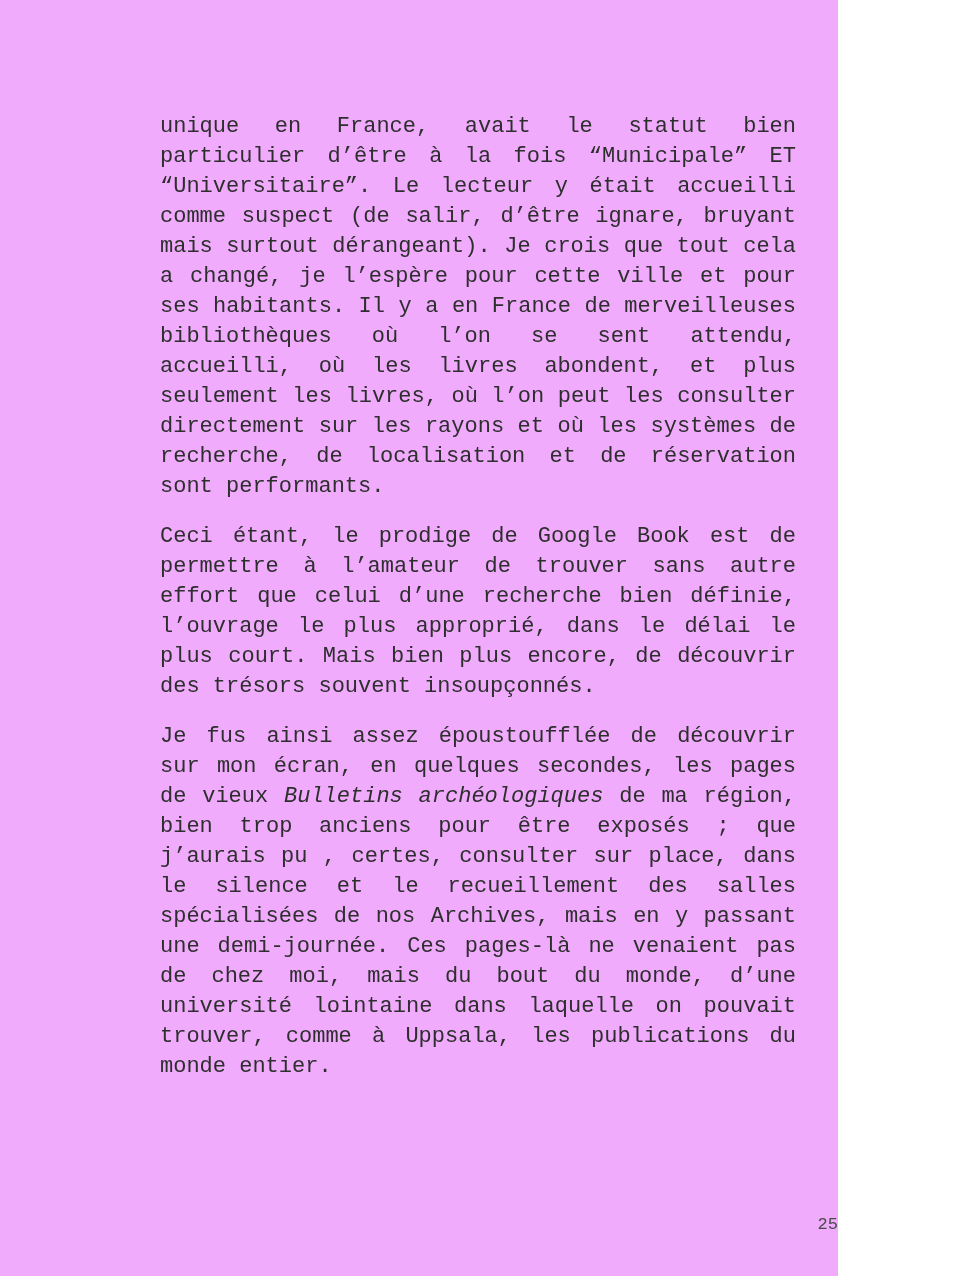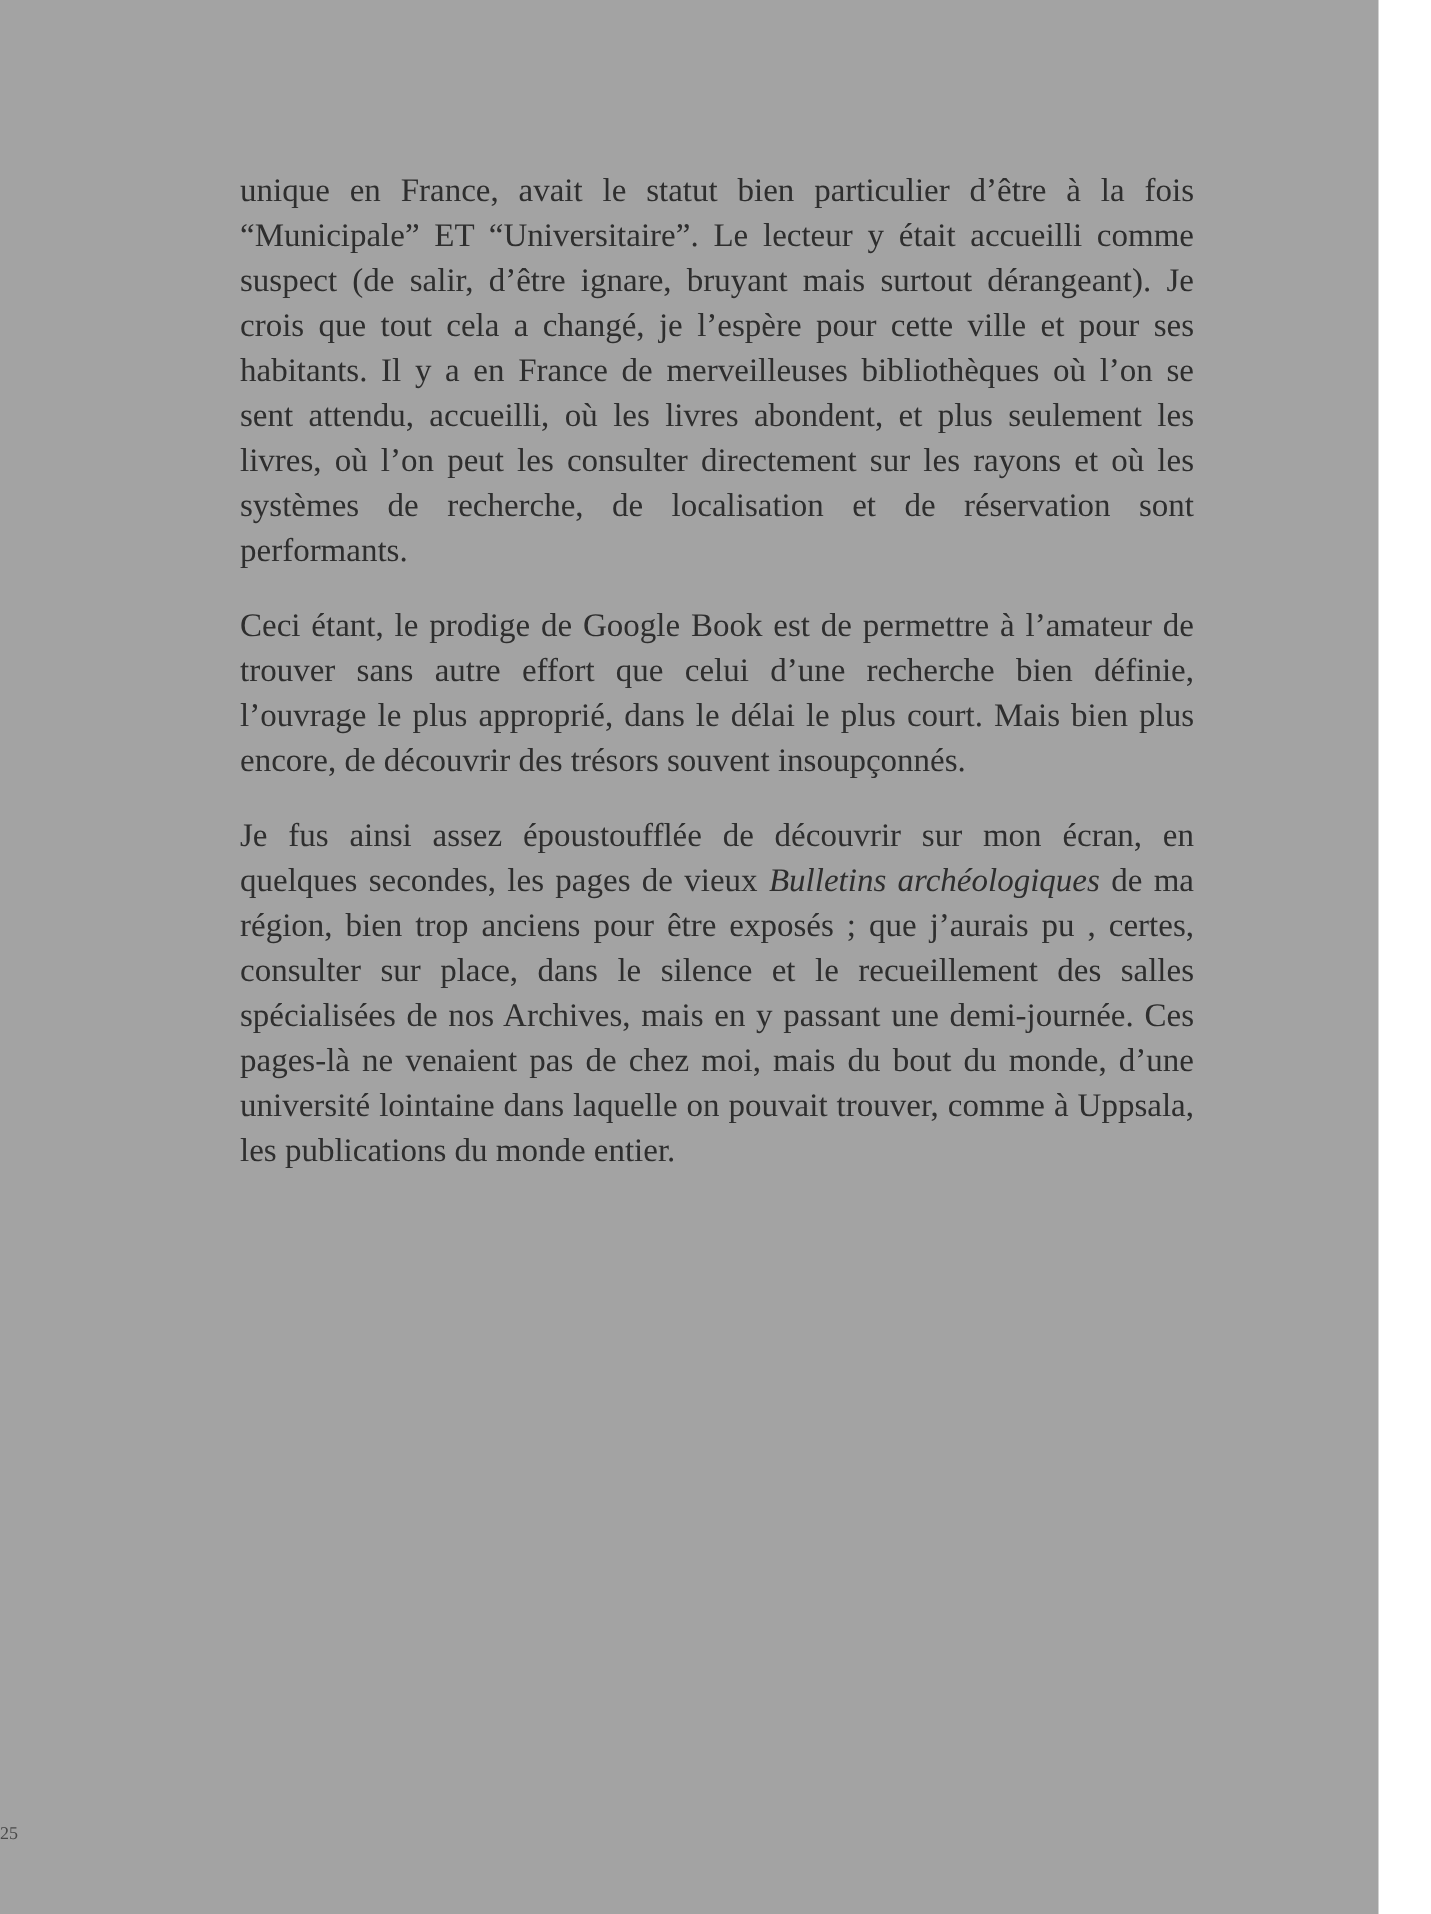--- a/index.html
+++ b/index.html
@@ -7,24 +7,25 @@
     padding: 0;
     background: #ffffff;
   }
   body {
     width: 954px;
     height: 1276px;
     font-family: "Liberation Serif", "DejaVu Serif", serif;
   }
   .page {
     position: relative;
-    width: 919px;
+    width: 838px;
     height: 1276px;
-    background: #a3a3a3;
+    background: #f0abfc;
     box-sizing: border-box;
+    font-family: Liberation Mono, monospace;
   }
   .text-block {
     position: absolute;
     top: 112px;
     left: 160px;
     width: 636px;
     color: #2e2e2e;
     font-size: 22px;
     line-height: 30px;
     text-align: justify;
@@ -34,22 +35,22 @@
     padding: 0;
   }
   .italic {
     font-style: italic;
   }
   .page-number {
     position: absolute;
     top: 1215px;
     left: 0;
     width: 100%;
-    text-align: left;
-    font-size: 12px;
+    text-align: right;
+    font-size: 17px;
     color: #4a4a4a;
   }
 </style>
 </head>
 <body>
 
 <div class="page">
   <div class="text-block">
     <p><span>unique en France, avait le statut bien particulier d’être à la fois “Municipale” ET “Universitaire”. Le lecteur y était accueilli comme suspect (de salir, d’être ignare, bruyant mais surtout dérangeant). Je crois que tout cela a changé, je l’espère pour cette ville et pour ses habitants. Il y a en France de merveilleuses bibliothèques où l’on se sent attendu, accueilli, où les livres abondent, et plus seulement les livres, où l’on peut les consulter directement sur les rayons et où les systèmes de recherche, de localisation et de réservation sont performants.</span></p>
     <p><span>Ceci étant, le prodige de Google Book est de permettre à l’amateur de trouver sans autre effort que celui d’une recherche bien définie, l’ouvrage le plus approprié, dans le délai le plus court. Mais bien plus encore, de découvrir des trésors souvent insoupçonnés.</span></p>

